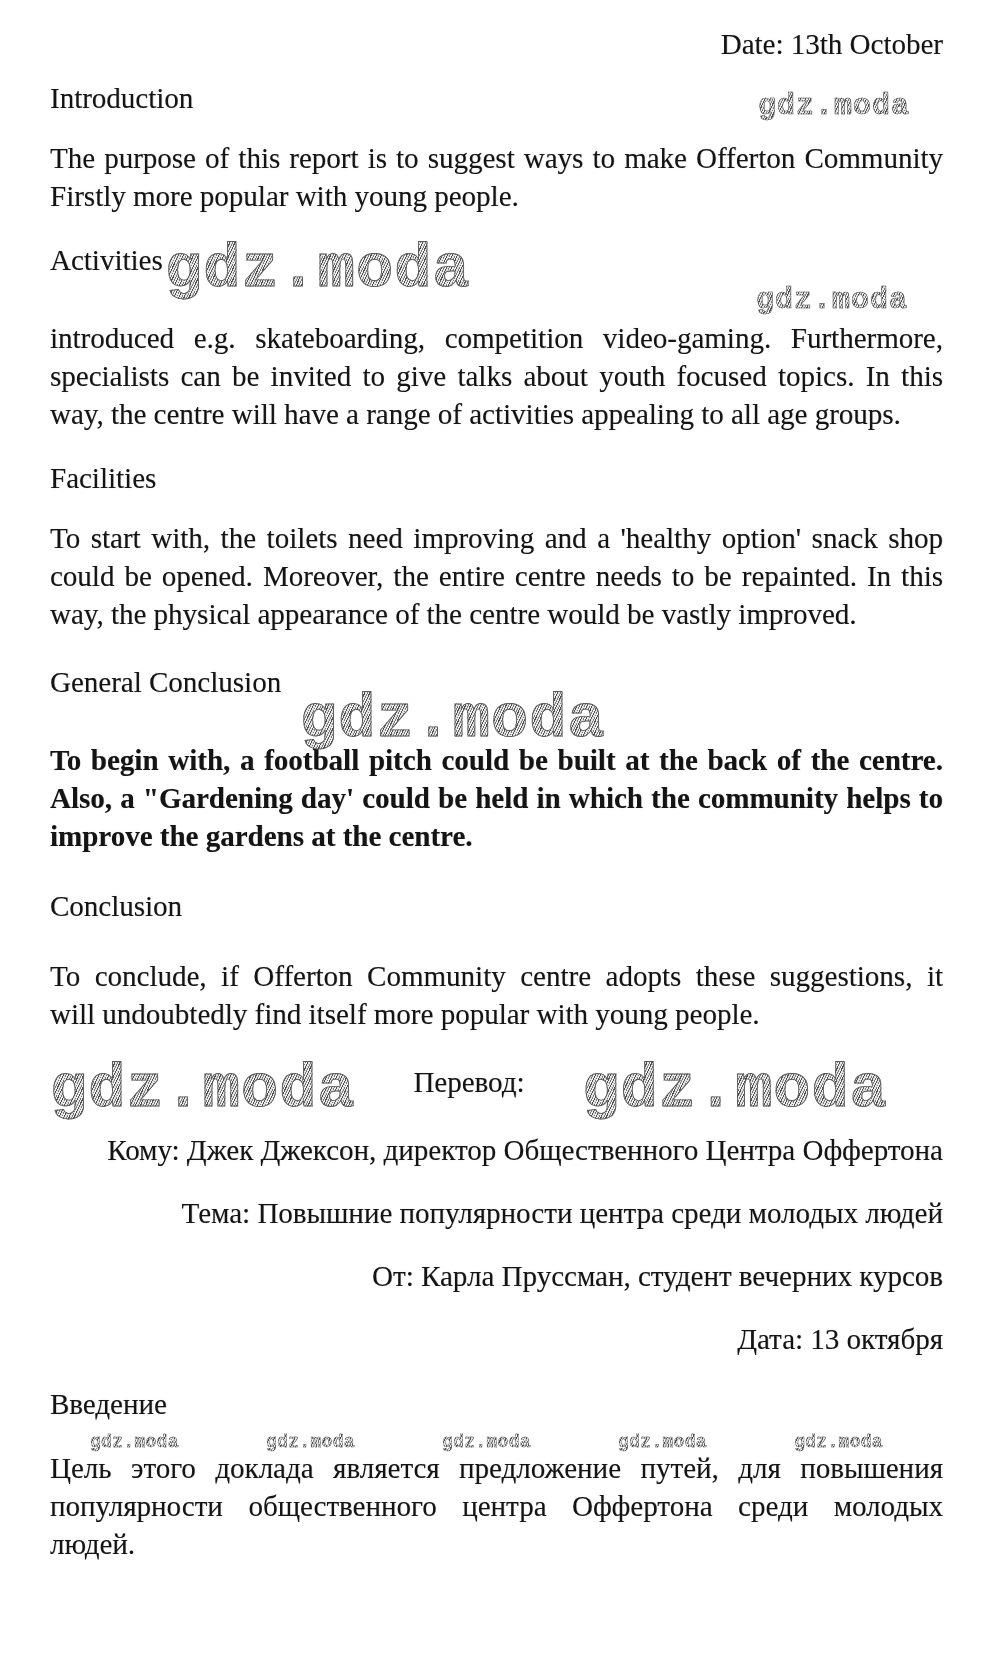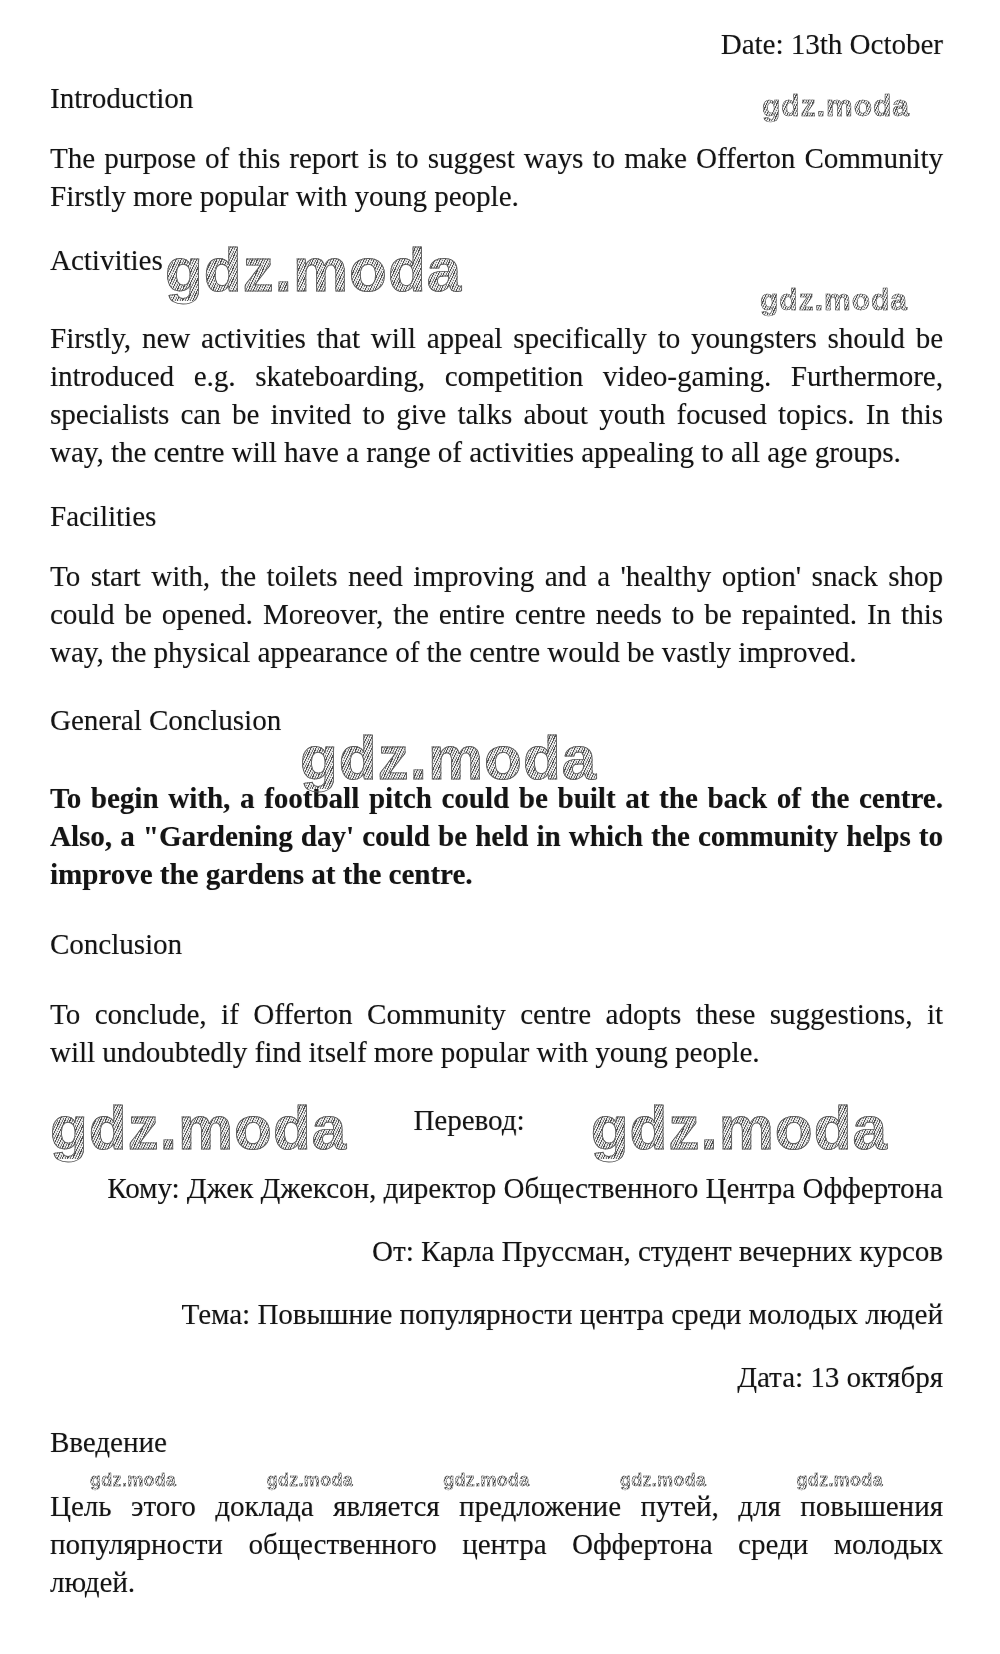--- a/index.html
+++ b/index.html
@@ -15,21 +15,21 @@
     color:#141414;
     text-shadow:0.4px 0.4px 0.7px rgba(110,110,110,0.55);
   }
   .right { text-align:right; }
   .pline { text-align:justify; text-align-last:justify; }
   .plast  { text-align-last:left; }
   .hrow { position:relative; }
 
   
   .wm {
-    font-family:Liberation Sans, sans-serif;
+    font-family:Liberation Mono, monospace;
     font-weight:bold;
     line-height:1;
     letter-spacing:1px;
     text-shadow:none;
     background:repeating-linear-gradient(115deg,
       #515151 0, #515151 1px,
       #e3e3e3 1px, #e3e3e3 2.6px,
       #7a7a7a 2.6px, #7a7a7a 3.4px,
       #efefef 3.4px, #efefef 4.6px);
     -webkit-background-clip:text;
@@ -87,21 +87,20 @@
     <div class="pline plast">Firstly more popular with young people.</div>
   </div>
 
   <div class="hrow row-activ">
     <span>Activities</span>
     <span class="wm wm-big wm-abs-activ">gdz.moda</span>
     <span class="wm wm-small wm-abs-r-activ">gdz.moda</span>
   </div>
 
   <div class="p2">
-    <div class="pline">Firstly, new activities that will appeal specifically to youngsters should be</div>
     <div class="pline">introduced e.g. skateboarding, competition video-gaming. Furthermore,</div>
     <div class="pline">specialists can be invited to give talks about youth focused topics. In this</div>
     <div class="pline plast">way, the centre will have a range of activities appealing to all age groups.</div>
   </div>
 
   <div class="h-facil">Facilities</div>
 
   <div class="p3">
     <div class="pline">To start with, the toilets need improving and a 'healthy option' snack shop</div>
     <div class="pline">could be opened. Moreover, the entire centre needs to be repainted. In this</div>
@@ -126,22 +125,22 @@
     <div class="pline plast">will undoubtedly find itself more popular with young people.</div>
   </div>
 
   <div class="trans-row">
     <span class="wm wm-big">gdz.moda</span>
     <span class="perevod">Перевод:</span>
     <span class="wm wm-big wm-r-pad">gdz.moda</span>
   </div>
 
   <div class="right ru-to">Кому: Джек Джексон, директор Общественного Центра Оффертона</div>
+  <div class="right ru-line25">Тема: Повышние популярности центра среди молодых людей</div>
   <div class="right ru-line25">От: Карла Пруссман, студент вечерних курсов</div>
-  <div class="right ru-line25">Тема: Повышние популярности центра среди молодых людей</div>
   <div class="right ru-line25">Дата: 13 октября</div>
 
   <div class="h-vved">Введение</div>
 
   <div class="tiny-row">
     <span class="wm wm-tiny">gdz.moda</span>
     <span class="wm wm-tiny">gdz.moda</span>
     <span class="wm wm-tiny">gdz.moda</span>
     <span class="wm wm-tiny">gdz.moda</span>
     <span class="wm wm-tiny">gdz.moda</span>

